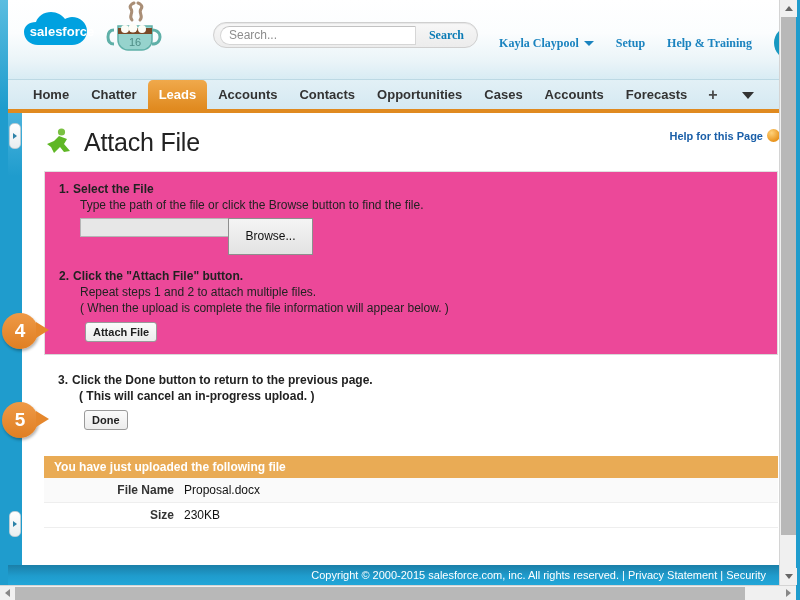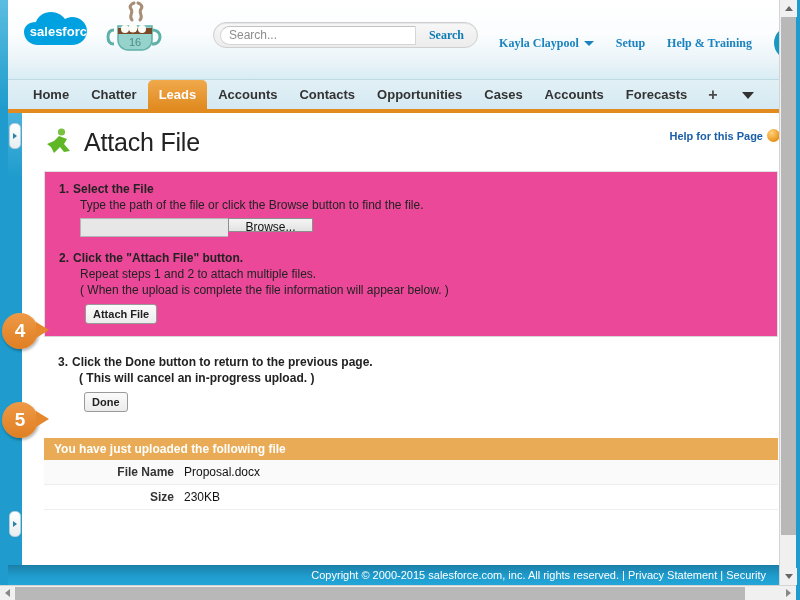--- a/index.html
+++ b/index.html
@@ -203,21 +203,21 @@
     margin-top: 2px;
   }
   .file-row { padding-left: 35px; margin-top: 6px; display:flex; }
   .file-fake-input {
     width: 148px; height: 19px;
     background:#e7e7e7;
     border:1px solid #b5b5b5;
     border-right:none;
   }
   .browse-btn {
-    height: 14px; min-width: 85px;
+    height: 37px; min-width: 85px;
     background: linear-gradient(180deg,#f4f4f4,#e3e3e3);
     border:1px solid #8e8e8e;
     font-family:"Liberation Sans", sans-serif;
     font-size: 12px; color:#111;
     cursor:pointer;
     padding: 0 6px;
     line-height: 17px;
   }
   .step2 { margin-top: 14px; }
 

